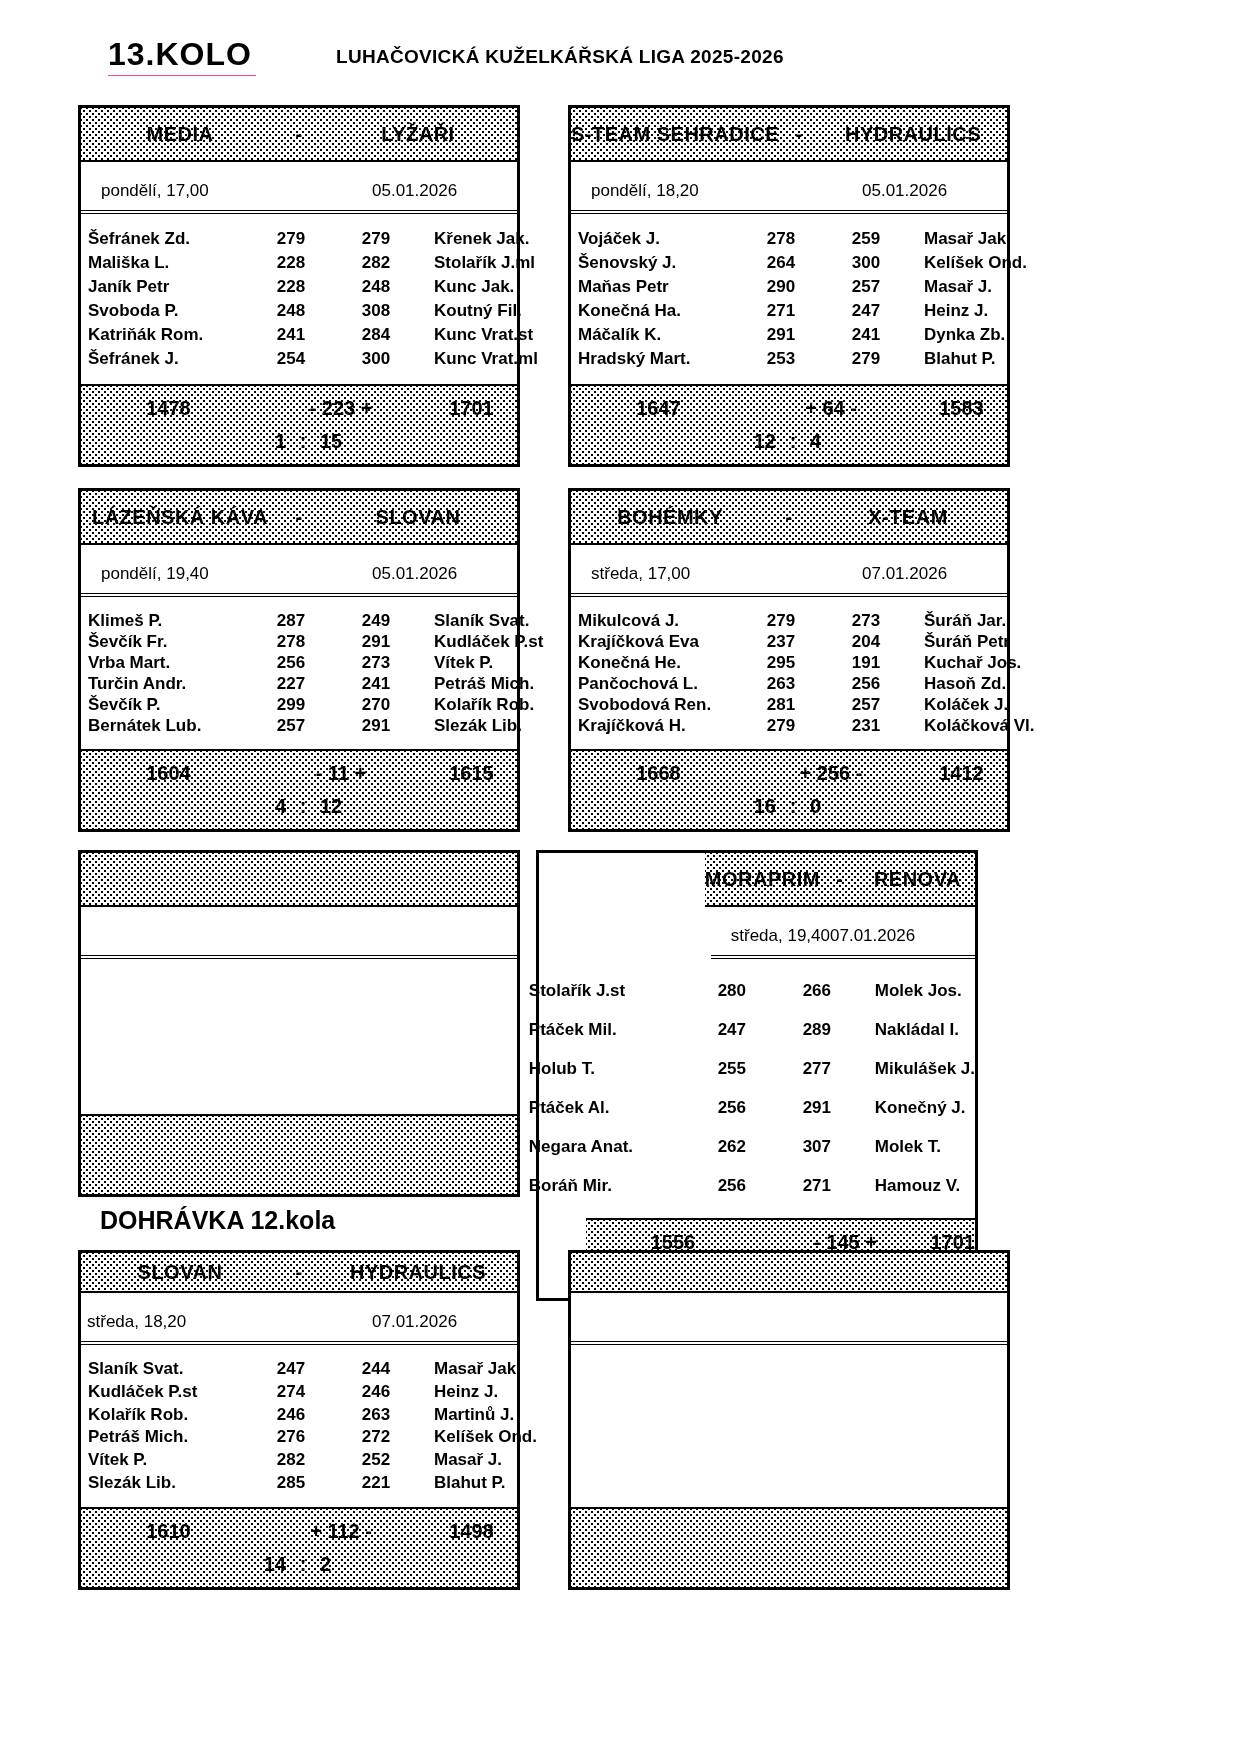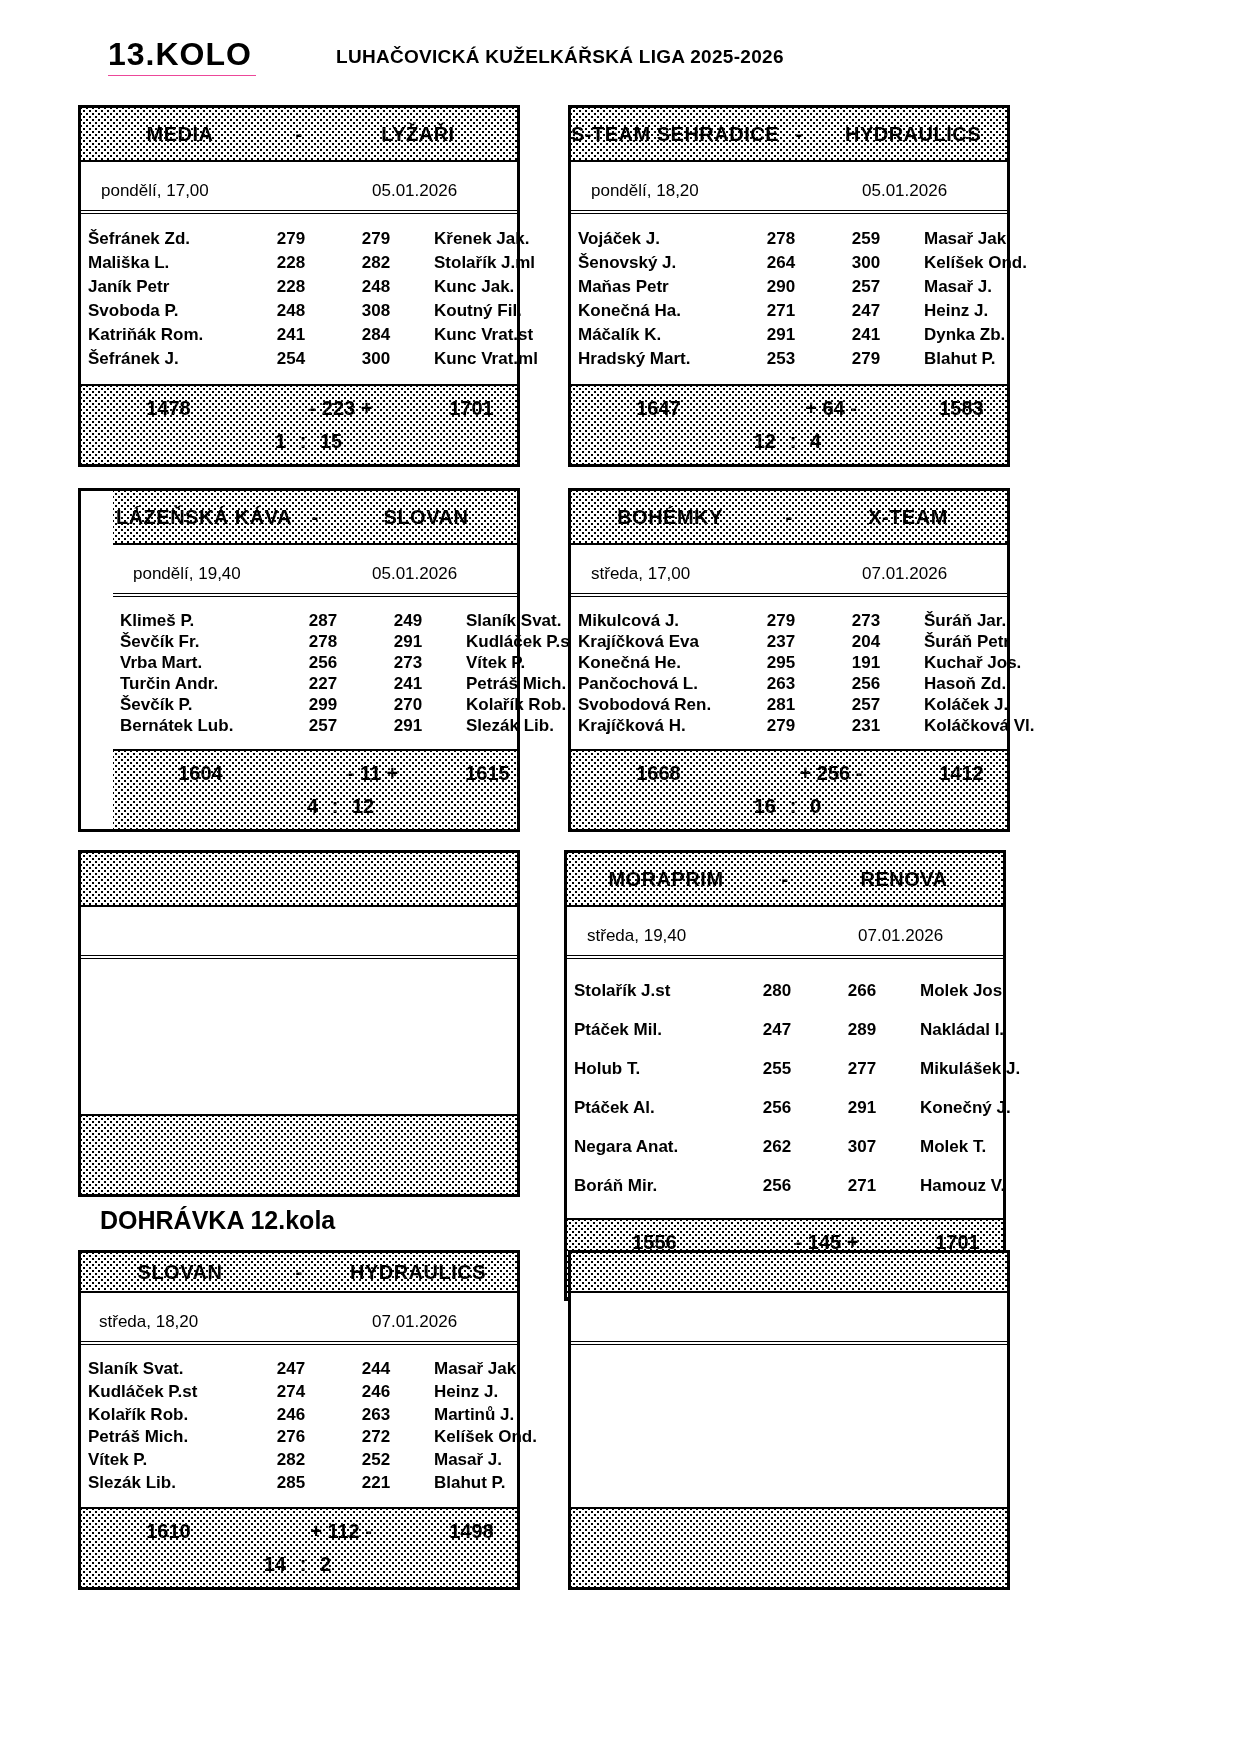--- a/index.html
+++ b/index.html
@@ -18,21 +18,21 @@
        background-size:6px 6px;background-position:0 0,3px 3px;}
 
   .hdr{flex:none;height:52px;border-bottom:2px solid #000;display:grid;
        grid-template-columns:1fr 40px 1fr;align-items:center;
        font-size:20px;font-weight:bold;letter-spacing:.5px;}
   .hdr span{text-align:center;white-space:nowrap;}
   .hdr.short{height:38px;}
 
   .daterow{flex:none;height:38px;display:grid;grid-template-columns:1fr 145px;
        align-items:center;font-size:17px;border-bottom:4px double #000;padding-left:20px;}
-  .daterow.flush{padding-left:18px;}
+  .daterow.flush{padding-left:6px;}
   .daterow span{white-space:nowrap;}
 
   .players{flex:1;display:flex;flex-direction:column;justify-content:space-around;padding:3px 0;}
   .prow{display:grid;grid-template-columns:175px 70px 100px 1fr;align-items:center;
         font-weight:bold;font-size:17px;}
   .prow .pn{padding-left:7px;white-space:nowrap;}
   .prow .ps{text-align:center;}
   .prow .pn2{padding-left:8px;white-space:nowrap;}
 
   .foot{flex:none;height:78px;border-top:2px solid #000;display:flex;flex-direction:column;
@@ -169,21 +169,21 @@
         <span>1583</span>
       </div>
       <div class="ptsrow">
         <span class="hp">12</span>
         <span class="pc">:</span>
         <span class="ap">4</span>
       </div>
     </div>
   </div>
 
-  <div class="box" style="left:78px;top:488px;height:344px;padding-left:32px;">
+  <div class="box" style="left:78px;top:488px;height:344px;">
     <div class="hdr dot">
       <span>LÁZEŇSKÁ KÁVA</span>
       <span>-</span>
       <span>SLOVAN</span>
     </div>
     <div class="daterow">
       <span>pondělí, 19,40</span>
       <span>05.01.2026</span>
     </div>
     <div class="players">
@@ -300,21 +300,21 @@
     </div>
   </div>
 
   <div class="box" style="left:78px;top:850px;height:347px;">
     <div class="hdr dot"></div>
     <div class="daterow"></div>
     <div class="players"></div>
     <div class="foot dot"></div>
   </div>
 
-  <div class="box" style="left:564px;top:850px;height:451px;">
+  <div class="box" style="left:536px;top:850px;height:451px;align-items:flex-end;">
     <div class="hdr dot">
       <span>MORAPRIM</span>
       <span>-</span>
       <span>RENOVA</span>
     </div>
     <div class="daterow">
       <span>středa, 19,40</span>
       <span>07.01.2026</span>
     </div>
     <div class="players">

